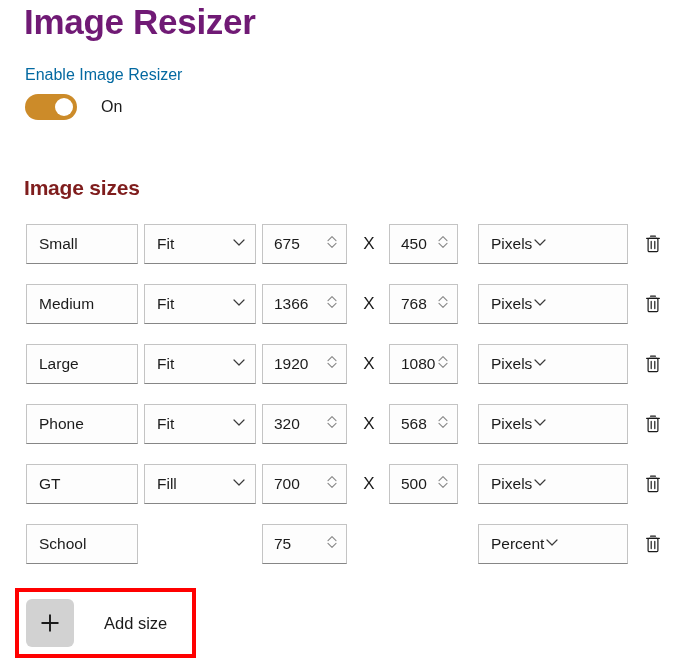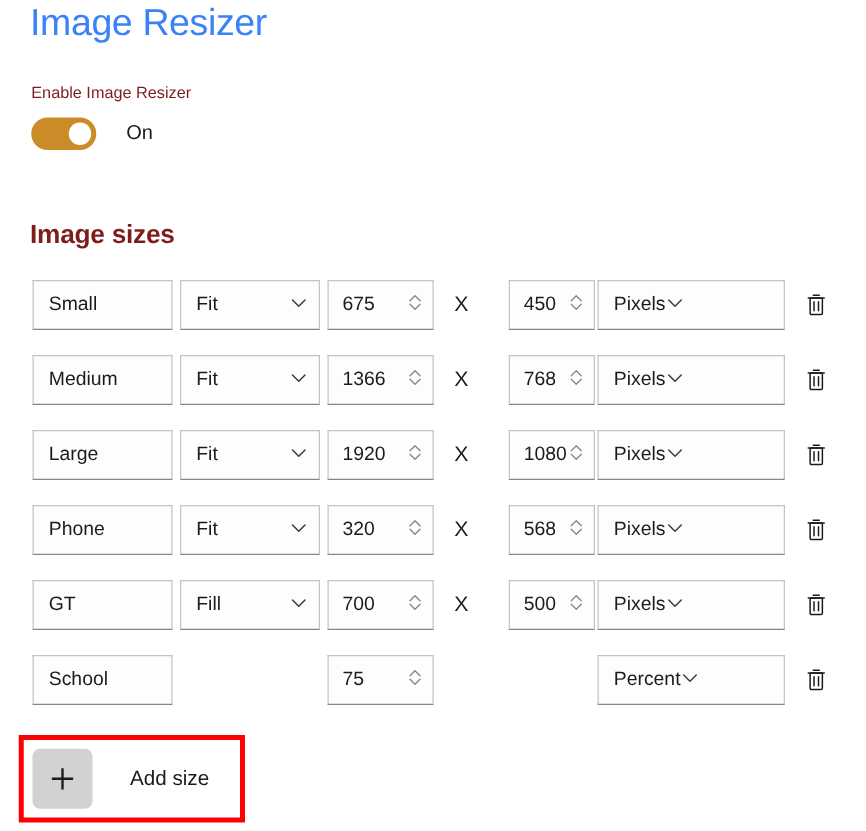--- a/index.html
+++ b/index.html
@@ -14,32 +14,32 @@
     font-family: "Liberation Sans", sans-serif;
     color: #1b1b1b;
     overflow: hidden;
     -webkit-font-smoothing: antialiased;
   }
 
   .page-title {
     position: absolute;
     left: 24px;
     top: 2px;
-    font-size: 30px;
-    font-weight: normal;
+    font-size: 35px;
+    font-weight: bold;
     letter-spacing: -0.3px;
-    color: #3b82f6;
+    color: #701a75;
   }
 
   .enable-label {
     position: absolute;
     left: 25px;
     top: 66px;
-    font-size: 13px;
-    color: #7f1d1d;
+    font-size: 16px;
+    color: #0369a1;
   }
 
   .toggle-row {
     position: absolute;
     left: 25px;
     top: 94px;
     display: flex;
     align-items: center;
   }
   .toggle {
@@ -102,21 +102,21 @@
     color: #1b1b1b;
     cursor: text;
   }
   .field.select { cursor: pointer; }
 
   .f-name  { left: 26px;  width: 112px; padding-left: 12px; }
   .f-mode  { left: 144px; width: 112px; padding-left: 12px; padding-right: 8px;
              justify-content: space-between; }
   .f-w     { left: 262px; width: 85px;  padding-left: 11px; padding-right: 7px;
              justify-content: space-between; }
-  .f-h     { left: 407px; width: 69px;  padding-left: 11px; padding-right: 7px;
+  .f-h     { left: 389px; width: 69px;  padding-left: 11px; padding-right: 7px;
              justify-content: space-between; }
   .f-unit  { left: 478px; width: 150px; padding-left: 12px; padding-right: 9px;
              }
 
   .x-sep {
     position: absolute;
     left: 359px;
     top: 10px;
     width: 20px;
     text-align: center;

